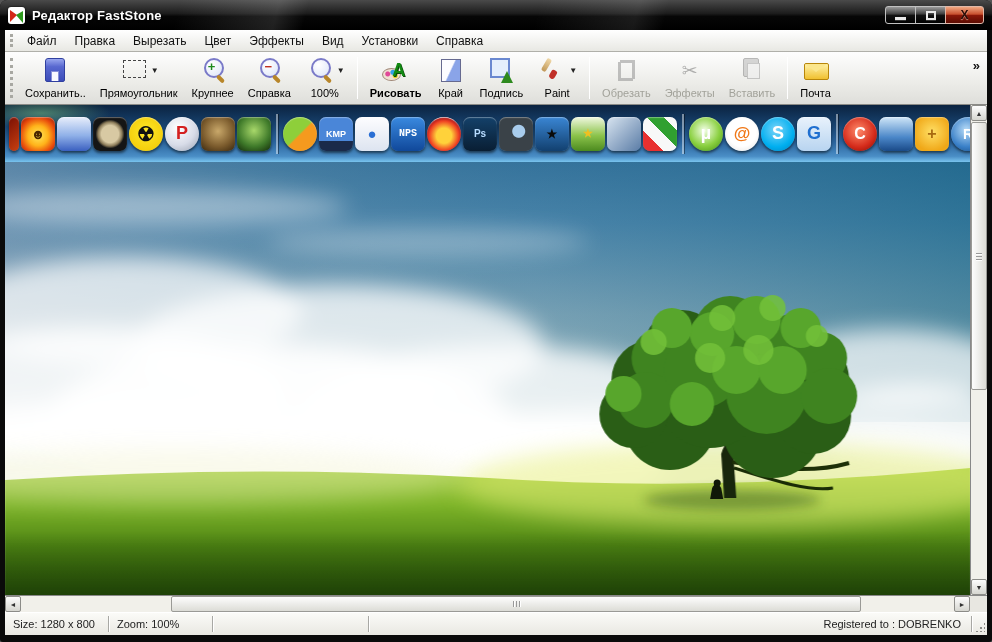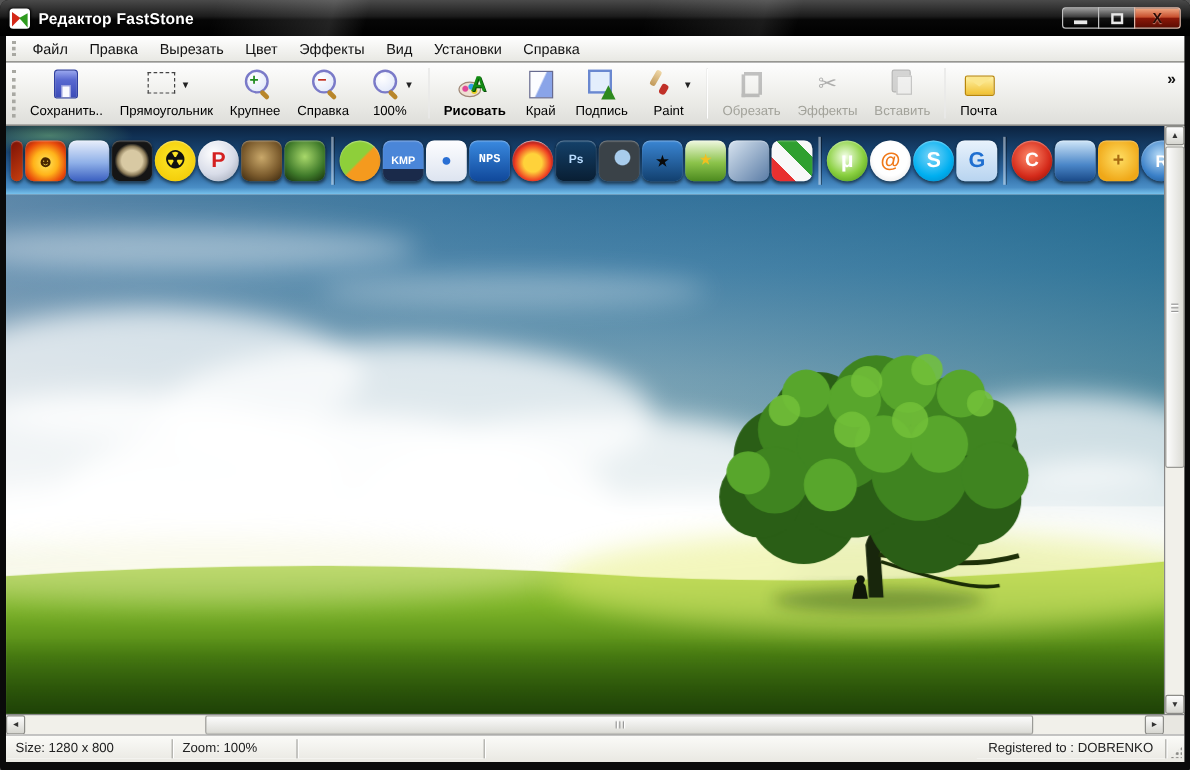--- a/index.html
+++ b/index.html
@@ -120,21 +120,21 @@
   .h-thumb::after{content:"";position:absolute;left:50%;top:4px;bottom:4px;width:1px;background:#999;box-shadow:-3px 0 0 #999,3px 0 0 #999,-2px 0 0 #fff,4px 0 0 #fff;}
   .v-thumb{ position:absolute; top:1px; height:268px; left:0; right:0;
     background:linear-gradient(90deg,#fdfdfd,#dcdcd6); border:1px solid #9a9a96; border-radius:2px; }
   .v-thumb::after{content:"";position:absolute;top:50%;left:4px;right:4px;height:1px;background:#999;box-shadow:0 -3px 0 #999,0 3px 0 #999,0 -2px 0 #fff,0 4px 0 #fff;}
   .corner{ flex:0 0 17px; background:#e8e7e1; border-top:1px solid #888; }
 
   
   .statusbar{ flex:0 0 22px; margin:0 5px; background:linear-gradient(180deg,#fbfbf8,#e9e8e2);
     border-top:1px solid #fff; display:flex; align-items:center; font-size:11px; color:#222; }
   .sb-panel{ padding:0 8px; height:16px; display:flex; align-items:center; border-right:1px solid #a8a8a4; box-shadow:1px 0 0 #fff; }
-  .sb-size{ width:139px; } .sb-zoom{ width:104px; } .sb-blank1{ width:156px; } .sb-flex{ flex:1; border:none; box-shadow:none; }
+  .sb-size{ width:104px; } .sb-zoom{ width:104px; } .sb-blank1{ width:156px; } .sb-flex{ flex:1; border:none; box-shadow:none; }
   .sb-reg{ margin-left:auto; padding:0 10px;text-align:center; }
   .sb-grip{ width:15px; height:22px; position:relative; }
   .sb-grip::before{content:"";position:absolute;right:2px;bottom:3px;width:10px;height:10px;
     background-image:radial-gradient(#8a8a86 1px, transparent 1.4px);background-size:4px 4px;clip-path:polygon(100% 0,100% 100%,0 100%);}
 </style>
 </head>
 <body>
 
 <div class="window">
 

